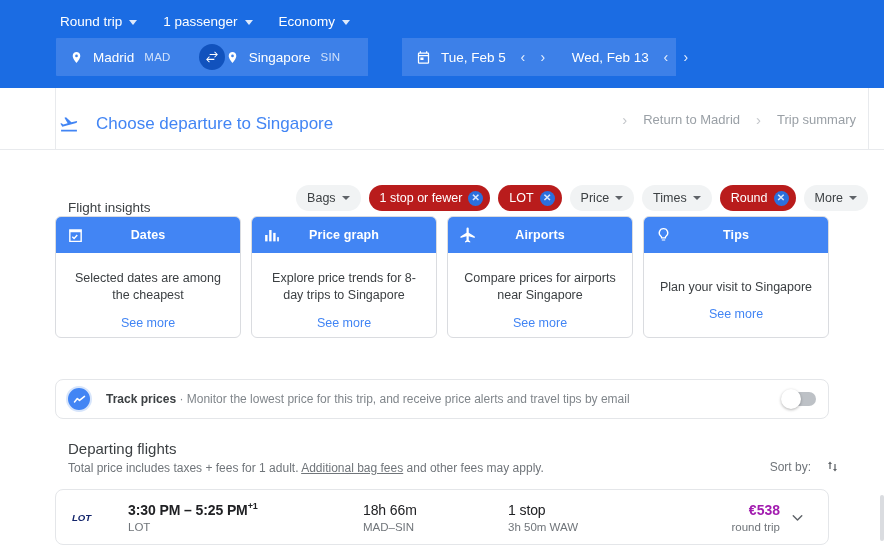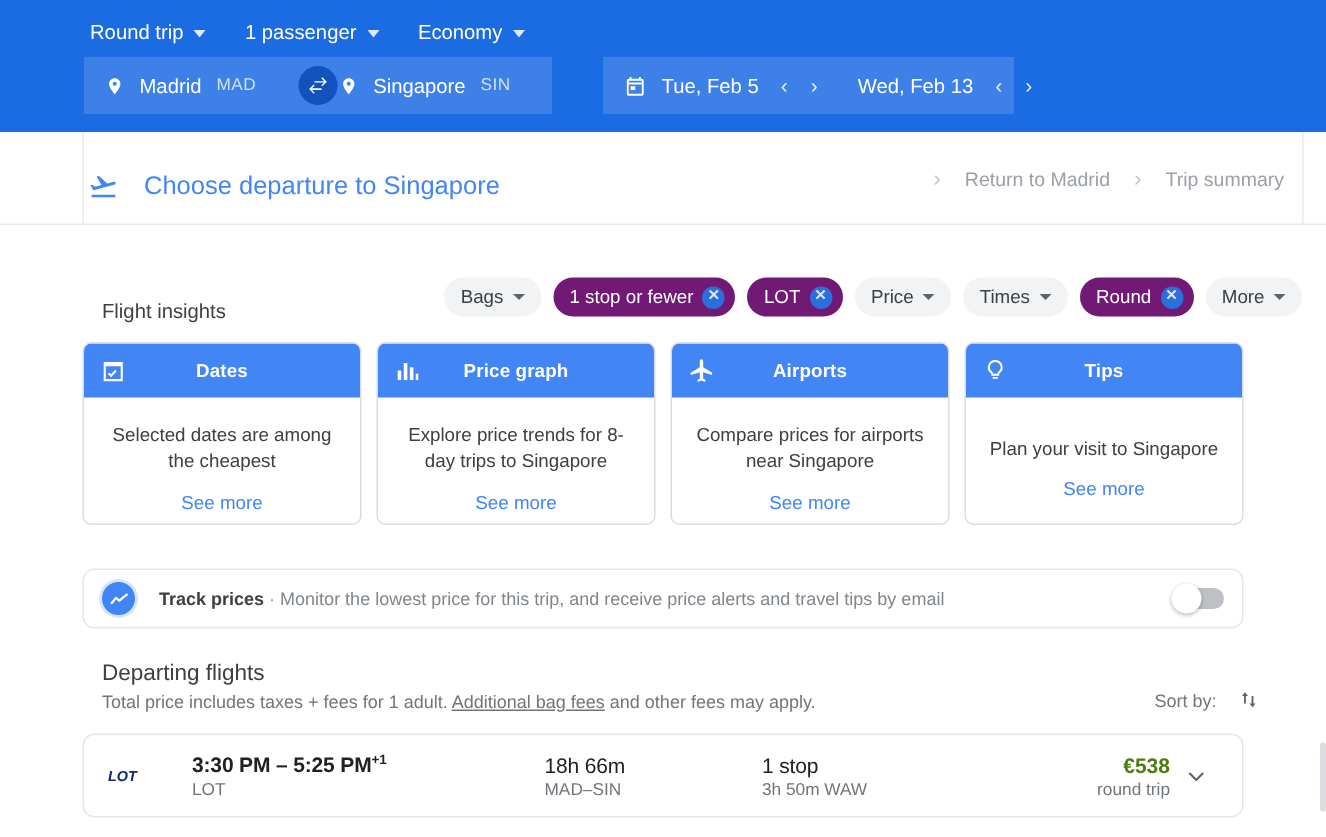--- a/index.html
+++ b/index.html
@@ -80,37 +80,37 @@
   .chips {
     position:absolute; top:164px; left:0; width:884px; height:28px;
     display:flex; justify-content:flex-end; align-items:center; gap:8px;
     padding-right:16px;
   }
   .chip {
     display:flex; align-items:center; gap:6px; height:26px;
     border-radius:14px; padding:0 11px; font-size:12.5px; cursor:pointer;
     background:#f1f3f4; color:#3c4043; white-space:nowrap;margin-top:40px;
   }
-  .chip.active { background:#701a75; color:#fff; padding-right:7px; }
+  .chip.active { background:#b91c1c; color:#fff; padding-right:7px; }
   .chip .caret-d {
     width:0;height:0;border-left:4px solid transparent;border-right:4px solid transparent;
     border-top:4.5px solid #5f6368; display:inline-block;
   }
   .chip-x {
     width:15px;height:15px;border-radius:50%;background:#2b6fdd;
     display:flex;align-items:center;justify-content:center; color:#dce8fb;
     font-size:10px; line-height:1; font-weight:bold;
   }
 
   
   .insights-label {
     position:absolute; top:200px; left:68px; font-size:13.5px; color:#3c4043;
   }
   .cards {
-    position:absolute; top:228px; left:55px; width:774px; height:122px;
+    position:absolute; top:216px; left:55px; width:774px; height:122px;
     display:flex; gap:10px;
   }
   .card {
     flex:1; border:1px solid #dadce0; border-radius:6px; overflow:hidden;
     background:#fff; display:flex; flex-direction:column; cursor:pointer;
   }
   .card-head {
     height:36px; background:#4285f4; display:flex; align-items:center;
     position:relative; color:#fff;
   }
@@ -169,21 +169,21 @@
   .airline-logo {
     width:42px; flex:0 0 42px; display:flex; align-items:center;
   }
   .col-times { margin-left:14px; width:235px; }
   .t-main { font-size:14px; color:#202124; font-weight:bold; letter-spacing:-.1px; }
   .t-main sup { font-size:9px; vertical-align:super; font-weight:bold; }
   .t-sub { font-size:11.5px; color:#70757a; margin-top:3px; }
   .col-dur { width:145px; }
   .col-stops { width:150px; }
   .col-price { margin-left:auto; text-align:right; width:120px; }
-  .price { font-size:14px; color:#4d7c0f; font-weight:bold; }
+  .price { font-size:14px; color:#a21caf; font-weight:bold; }
   .price-sub { font-size:11.5px; color:#70757a; margin-top:3px; }
   .chev {
     width:34px; flex:0 0 34px; display:flex; align-items:center; justify-content:center;
     color:#5f6368;
   }
   .scroll-nub {
     position:absolute; right:0; top:495px; width:4px; height:46px; background:#dadce0;
     border-radius:2px;
   }
 </style>

